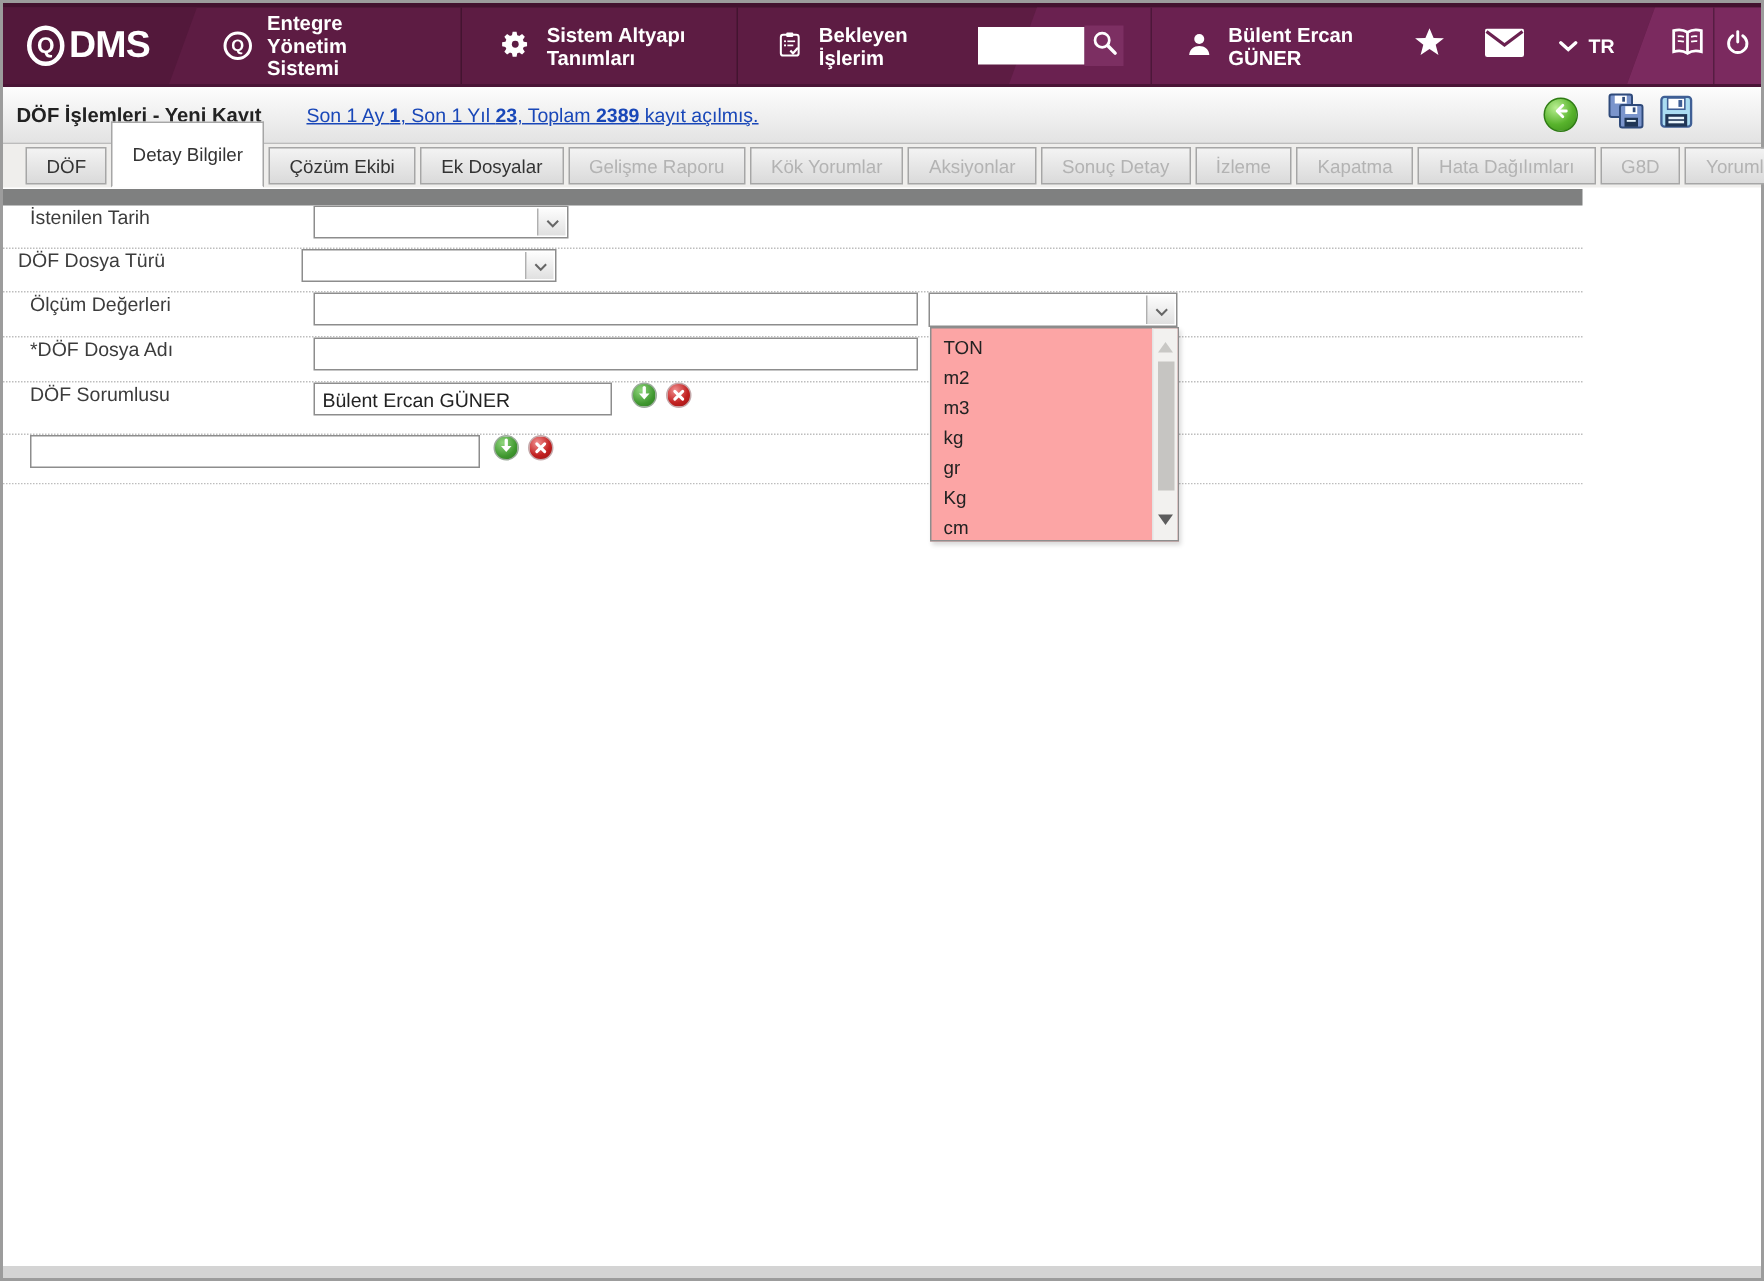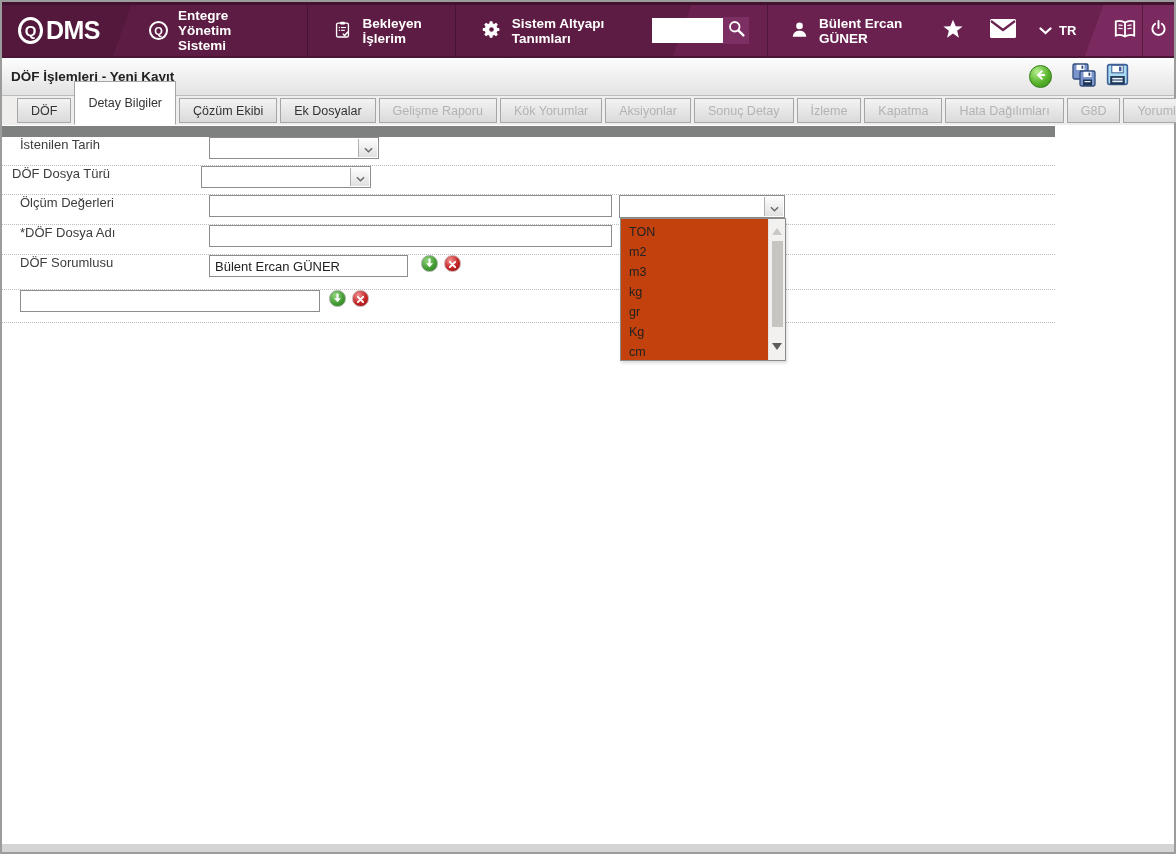--- a/index.html
+++ b/index.html
@@ -64,21 +64,21 @@
   .txt { height:22px; border:1px solid #8d8d8d; background:#fff; font-size:13px; padding:0 5px;
     outline:none; font-family:"Liberation Sans", sans-serif; color:#222; }
   .fselect { position:relative; width:170px; height:22px; border:1px solid #8d8d8d; background:#fff; cursor:pointer; }
   .fselect .dd-btn, .combo .dd-btn { position:absolute; right:1px; top:1px; bottom:1px; width:19px;
     background:linear-gradient(#fdfdfd,#e0e0e0); border-left:1px solid #b0b0b0;
     display:flex; align-items:center; justify-content:center; }
   .r1 { height:29px; } .r2 { height:29px;padding-left:10px; } .r3 { height:30px; } .r4 { height:30px; }
   .r5 { height:80px; } .r6 { height:35px; } .r7 { height:33px; }
   .combo { position:relative; width:166px; height:23px; border:1px solid #8d8d8d; background:#fff;
     margin-left:7px; cursor:pointer; z-index:30; }
-  .popup { position:absolute; left:0; top:calc(100% + 1px); width:166px; height:143px; background:#c2410c;
+  .popup { position:absolute; left:0; top:calc(100% + 1px); width:166px; height:143px; background:#fca5a5;
     border:1px solid #8d8d8d; display:flex; box-shadow:1px 2px 3px rgba(0,0,0,0.15); }
   .popup-list { flex:1; padding-top:3px; overflow:hidden; }
   .popup-item { height:20px; line-height:20px; padding-left:8px; font-size:12.5px; color:#222; cursor:pointer; }
   .popup-scroll { width:17px; flex:0 0 17px; background:#f2f1ef; border-left:1px solid #e4e4e4;
     display:flex; flex-direction:column; align-items:center; cursor:pointer; }
   .sb-up { width:0; height:0; border:5px solid transparent; border-bottom:7px solid #c9c8c5; margin-top:4px; }
   .sb-thumb { width:11px; height:86px; background:#c6c5c2; margin-top:6px; }
   .sb-down { margin-top:auto; margin-bottom:5px; width:0; height:0; border:5px solid transparent; border-top:7px solid #5d5d5d; }
   .ico-green { width:17px; height:17px; border-radius:50%; border:1px solid #9cab9c; flex:0 0 auto;
     background:radial-gradient(circle at 35% 28%, #8fd67c, #3f972f 62%, #2e7a22);
@@ -102,40 +102,40 @@
       <div class="logo">
         <span class="logo-q">Q</span>
         <span class="logo-dms">DMS</span>
       </div>
       <div class="menu-item">
         <span class="cq">Q</span>
         <span>Entegre Yönetim Sistemi</span>
       </div>
       <div class="menu-item">
         <span>
+          <svg width="21" height="21" viewBox="0 0 24 24">
+              <path fill="#fff" d="M21 13.5v-3l-2.6-.5a6.7 6.7 0 0 0-.6-1.5l1.5-2.2-2.1-2.1-2.2 1.5c-.5-.3-1-.5-1.5-.6L13 2.5h-3l-.5 2.6c-.5.1-1 .3-1.5.6L5.8 4.2 3.7 6.3l1.5 2.2c-.3.5-.5 1-.6 1.5l-2.6.5v3l2.6.5c.1.5.3 1 .6 1.5l-1.5 2.2 2.1 2.1 2.2-1.5c.5.3 1 .5 1.5.6l.5 2.6h3l.5-2.6c.5-.1 1-.3 1.5-.6l2.2 1.5 2.1-2.1-1.5-2.2c.3-.5.5-1 .6-1.5l2.6-.5z"></path>
+              <circle cx="12" cy="12" r="2.6" fill="#5d1c43"></circle>
+            </svg>
+        </span>
+        <span>Sistem Altyapı Tanımları</span>
+      </div>
+      <div class="menu-item">
+        <span>
           <svg width="19" height="21" viewBox="0 0 24 24">
               <rect x="4.5" y="4" width="15" height="17.5" rx="2" fill="none" stroke="#fff" stroke-width="1.7"></rect>
               <rect x="9" y="2.2" width="6" height="3.6" rx="1" fill="#fff"></rect>
               <circle cx="8" cy="9.5" r="0.9" fill="#fff"></circle>
               <rect x="10" y="8.8" width="6.5" height="1.4" fill="#fff"></rect>
               <circle cx="8" cy="13" r="0.9" fill="#fff"></circle>
               <rect x="10" y="12.3" width="5" height="1.4" fill="#fff"></rect>
               <path d="M12.5 17.3l2.2 2.4 4.2-4.8" fill="none" stroke="#fff" stroke-width="1.9"></path>
             </svg>
         </span>
         <span>Bekleyen İşlerim</span>
-      </div>
-      <div class="menu-item">
-        <span>
-          <svg width="21" height="21" viewBox="0 0 24 24">
-              <path fill="#fff" d="M21 13.5v-3l-2.6-.5a6.7 6.7 0 0 0-.6-1.5l1.5-2.2-2.1-2.1-2.2 1.5c-.5-.3-1-.5-1.5-.6L13 2.5h-3l-.5 2.6c-.5.1-1 .3-1.5.6L5.8 4.2 3.7 6.3l1.5 2.2c-.3.5-.5 1-.6 1.5l-2.6.5v3l2.6.5c.1.5.3 1 .6 1.5l-1.5 2.2 2.1 2.1 2.2-1.5c.5.3 1 .5 1.5.6l.5 2.6h3l.5-2.6c.5-.1 1-.3 1.5-.6l2.2 1.5 2.1-2.1-1.5-2.2c.3-.5.5-1 .6-1.5l2.6-.5z"></path>
-              <circle cx="12" cy="12" r="2.6" fill="#5d1c43"></circle>
-            </svg>
-        </span>
-        <span>Sistem Altyapı Tanımları</span>
       </div>
       <div class="search-group">
         <input class="search-input" type="text" value="" style="">
         <div class="search-btn">
           <span>
             <svg width="19" height="19" viewBox="0 0 22 22">
                 <circle cx="9" cy="9" r="5.5" fill="none" stroke="#fff" stroke-width="2.1"></circle>
                 <path d="M13.4 13.4L19 19" stroke="#fff" stroke-width="2.7" stroke-linecap="round"></path>
               </svg>
           </span>
@@ -189,20 +189,21 @@
               <path d="M8.2 6.6a7 7 0 1 0 7.6 0" fill="none" stroke="#fff" stroke-width="2.2" stroke-linecap="round"></path>
               <path d="M12 3.5v8" stroke="#fff" stroke-width="2.2" stroke-linecap="round"></path>
             </svg>
         </span>
       </div>
     </div>
   </div>
 
   <div class="titlebar">
     <span class="page-title">DÖF İşlemleri - Yeni Kayıt</span>
+    <a class="stats-link"><span>Son 1 Ay </span><b>1</b><span>, Son 1 Yıl </span><b>23</b><span>, Toplam </span><b>2389</b><span> kayıt açılmış.</span></a>
     <div class="titlebar-actions">
       <div class="back-btn">
         <span>
           <svg width="14" height="14" viewBox="0 0 24 24">
               <path d="M13.5 5.5L7 12l6.5 6.5" fill="none" stroke="#fff" stroke-width="3.2" stroke-linecap="round" stroke-linejoin="round"></path>
               <path d="M8 12h9.5" stroke="#fff" stroke-width="3.2" stroke-linecap="round"></path>
             </svg>
         </span>
       </div>
       <div style="cursor:pointer;">

